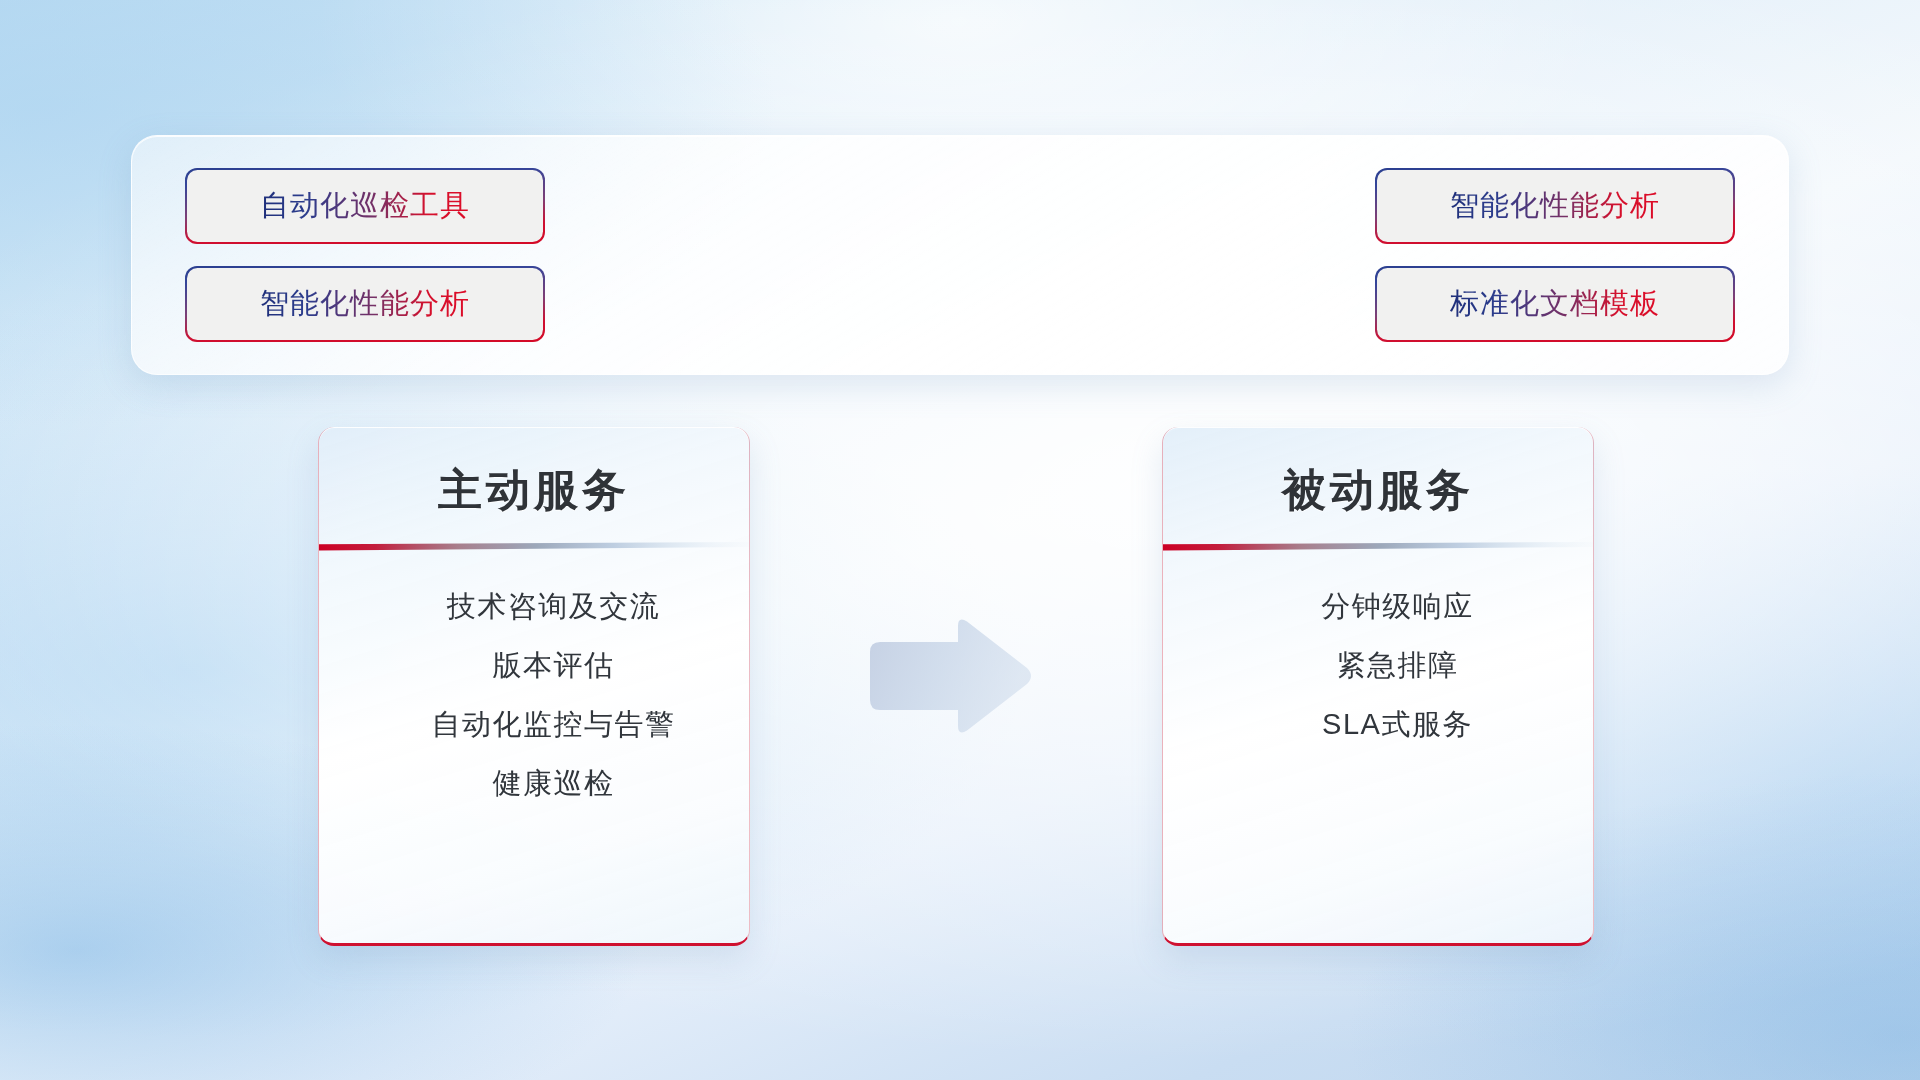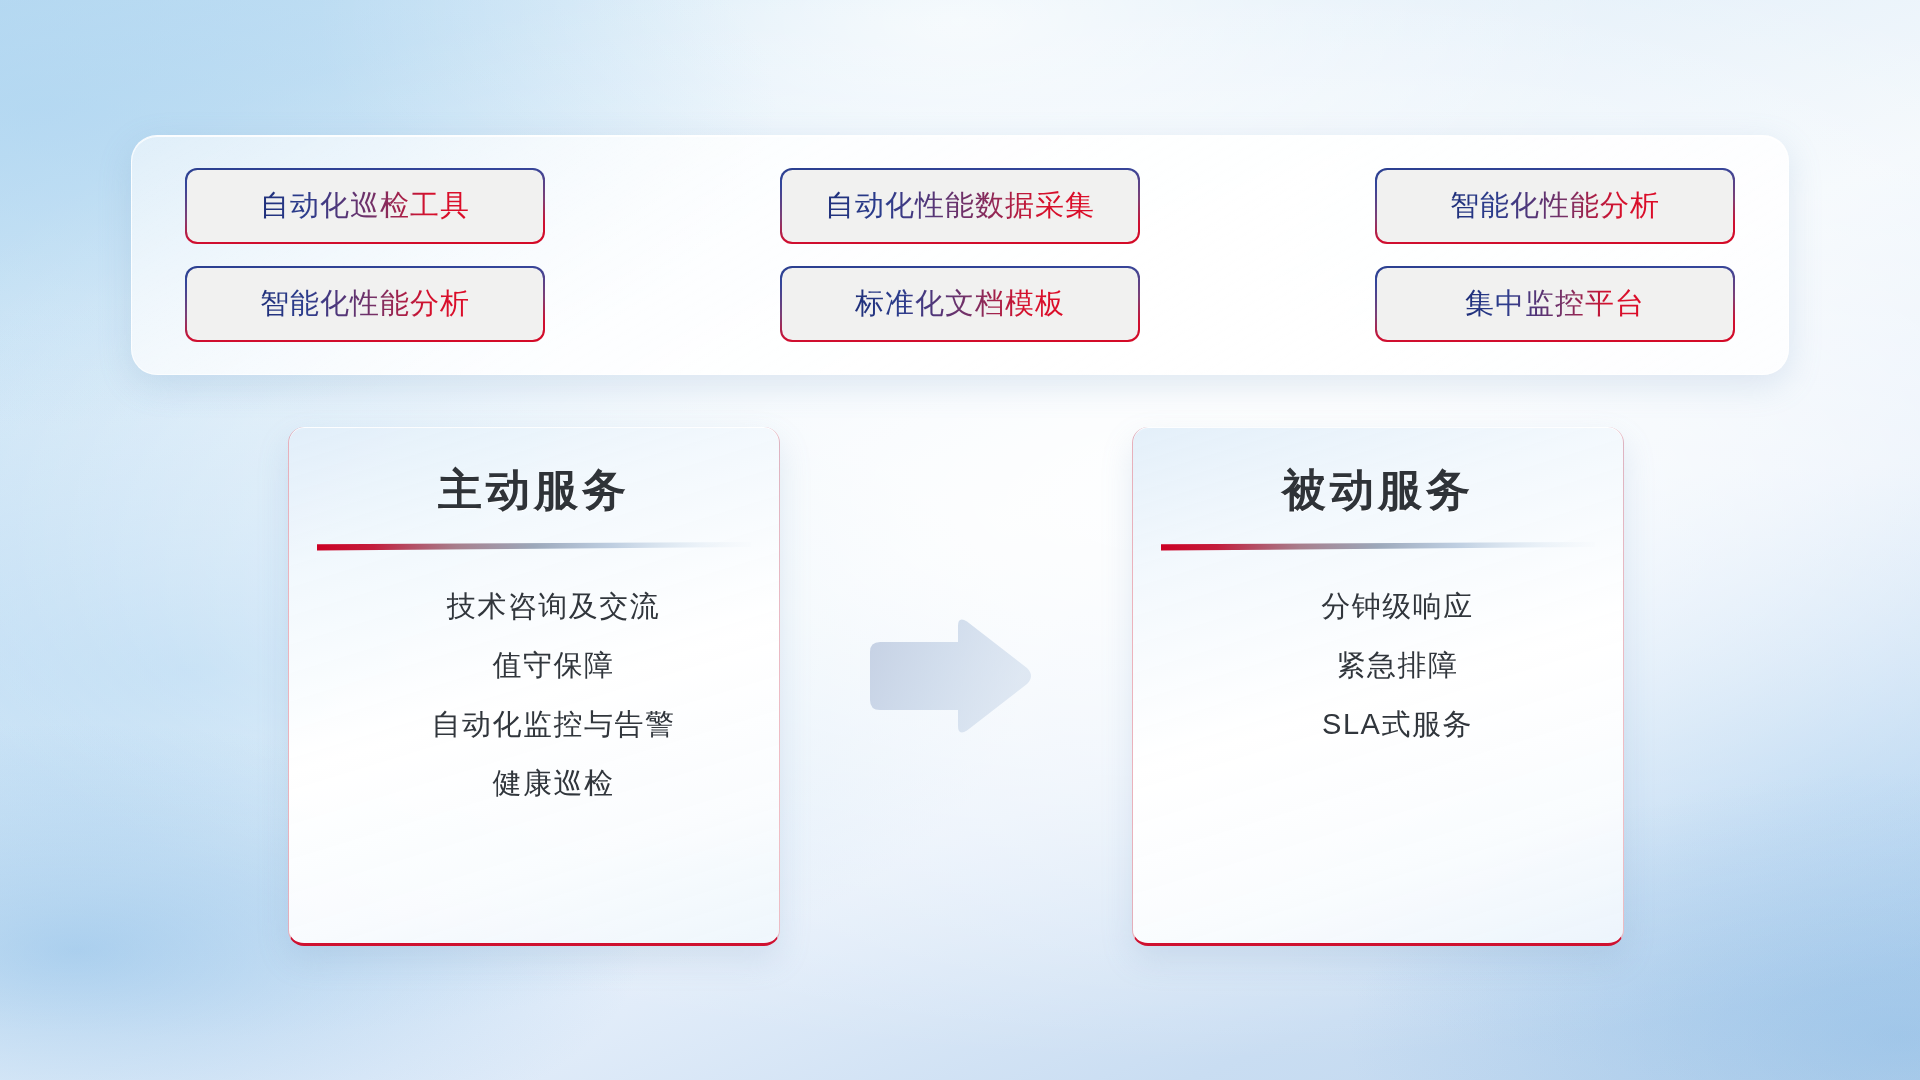--- a/index.html
+++ b/index.html
@@ -58,28 +58,29 @@
     position:relative;z-index:2;
     font-size:29px;letter-spacing:1px;font-weight:400;
     background:linear-gradient(90deg,#1f2f7a 0%,#2c3d8d 22%,#7a2f63 56%,#d5102c 80%,#dd0c28 100%);
     -webkit-background-clip:text;background-clip:text;
     -webkit-text-fill-color:transparent;color:transparent;
     white-space:nowrap;
   }
 
   
   .card{
-    position:absolute;top:427px;width:492px;height:519px;
+    position:absolute;top:427px;width:432px;height:519px;
     border-radius:16px;box-sizing:border-box;
     background:linear-gradient(163deg,rgba(225,238,249,0.92) 0%,rgba(242,248,253,0.96) 22%,rgba(255,255,255,0.99) 52%,rgba(250,252,254,0.97) 78%,rgba(239,246,252,0.94) 100%);
     border-bottom:3px solid #cf1130;
     border-left:1px solid rgba(205,40,65,0.35);
     border-right:1px solid rgba(205,40,65,0.30);
     box-shadow:0 14px 32px rgba(110,150,190,0.18), inset 0 1px 0 rgba(255,255,255,0.9);
     overflow:hidden;
+    margin-left:30px;
   }
   #card-left{left:288px;}
   #card-right{left:1132px;}
   .card-title{
     text-align:center;margin-top:34px;
     font-size:44px;font-weight:700;color:#2f3338;letter-spacing:4px;
     text-shadow:0 1px 1px rgba(255,255,255,0.9);
   }
   .divider{
     margin:22px auto 0;width:434px;height:9px;position:relative;
@@ -102,36 +103,30 @@
 <div id="bg"></div>
 <div id="bg2"></div>
 
 <div id="top-panel">
 
   <div class="pill-row">
     <div class="pill">
       <span class="pill-label">自动化巡检工具</span>
     </div>
     <div class="pill">
-      <span class="pill-label">自动化性能数据采集</span>
-    </div>
-    <div class="pill">
       <span class="pill-label">智能化性能分析</span>
     </div>
   </div>
 
   <div class="pill-row">
     <div class="pill">
       <span class="pill-label">智能化性能分析</span>
     </div>
     <div class="pill">
       <span class="pill-label">标准化文档模板</span>
-    </div>
-    <div class="pill">
-      <span class="pill-label">集中监控平台</span>
     </div>
   </div>
 
 </div>
 
 <div class="card" id="card-left">
   <div class="card-title">主动服务</div>
   <div class="divider">
     <svg width="434" height="9" viewBox="0 0 434 9" xmlns="http://www.w3.org/2000/svg">
       <defs>
@@ -143,21 +138,21 @@
           <stop offset="0.68" stop-color="#8aa5c6" stop-opacity="0.52"></stop>
           <stop offset="0.85" stop-color="#b9cee2" stop-opacity="0.30"></stop>
           <stop offset="1" stop-color="#dfe9f2" stop-opacity="0.05"></stop>
         </linearGradient>
       </defs>
       <path d="M0,2.2 L434,0 L434,5.0 L0,8.6 Z" fill="url(#gl)"></path>
     </svg>
   </div>
   <div class="card-items">
     <div class="card-item">技术咨询及交流</div>
-    <div class="card-item">值守保障</div>
+    <div class="card-item">版本评估</div>
     <div class="card-item">自动化监控与告警</div>
     <div class="card-item">健康巡检</div>
   </div>
 </div>
 
 <div id="arrow">
   <svg width="172" height="124" viewBox="0 0 172 124" xmlns="http://www.w3.org/2000/svg">
     <defs>
       <linearGradient id="ag" x1="0" y1="0" x2="1" y2="0.3">
         <stop offset="0" stop-color="#b9c6dd" stop-opacity="0.80"></stop>

